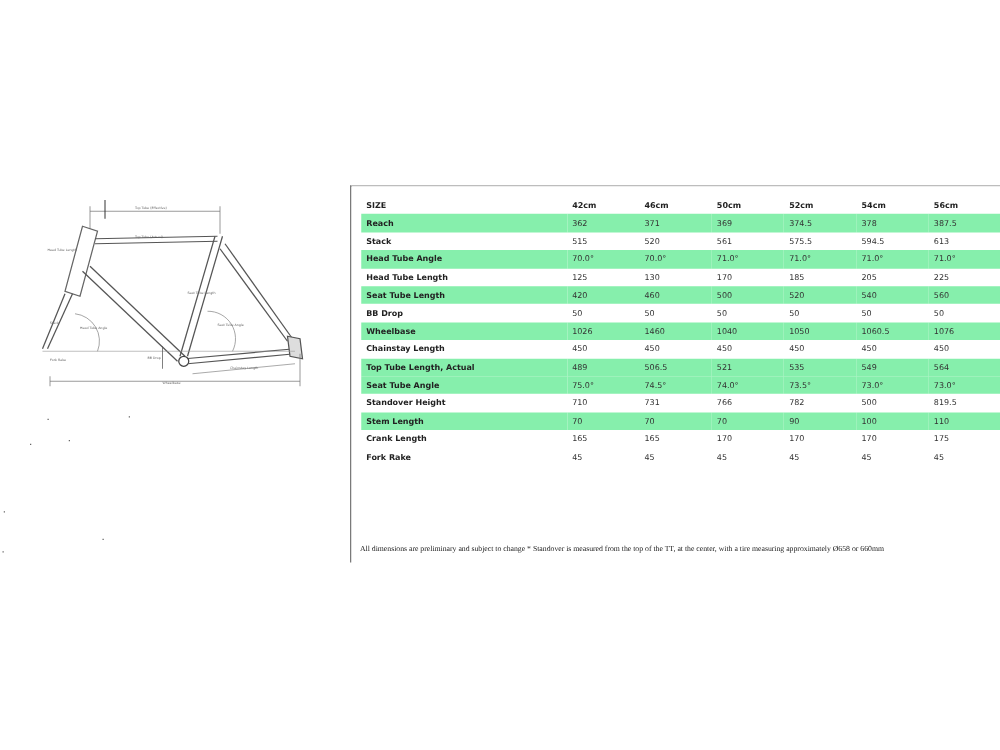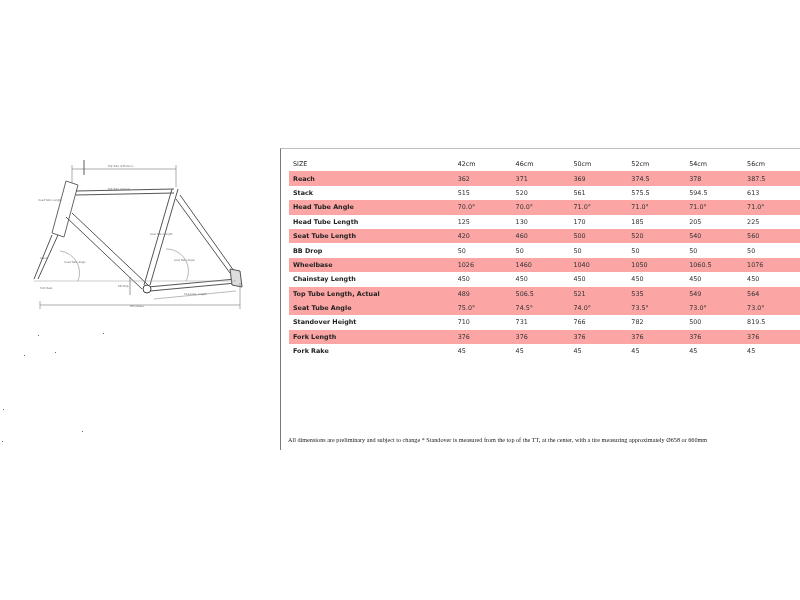--- a/index.html
+++ b/index.html
@@ -15,24 +15,24 @@
       position: absolute; left: 280px; top: 148px; width: 520px; height: 302px;
       border-left: 1px solid #7a7a7a; border-top: 1px solid #bdbdbd;
     }
     table.specs {
       position: absolute; left: 8px; top: 8px; width: 512px; border-collapse: collapse;
       font-family: "DejaVu Sans", sans-serif; font-size: 6.4px; color: #333;
     }
     table.specs td, table.specs th {
       height: 14.4px; padding: 0 4px; text-align: left; font-weight: normal; white-space: nowrap;
     }
-    table.specs th { font-weight: normal; color: #222; margin-top: 18px; }
+    table.specs th { font-weight: bold; color: #222; margin-top: 18px; }
     table.specs td.label { font-weight: bold; color: #222; width: 165px; }
     table.specs td.val { width: 58px; }
-    table.specs tr.band { background: #fca5a5; }
+    table.specs tr.band { background: #86efac; }
     .footnote {
       position: absolute; left: 288px; top: 436px; font-family: "Liberation Serif", serif;
       font-size: 6.2px; color: #222; white-space: nowrap;
     }
     .speck { position: absolute; width: 1px; height: 1px; background: #666; }
   </style>
 </head>
 <body>
 
 <div class="diagram">
@@ -212,27 +212,36 @@
         <tr>
           <td class="label">Standover Height</td>
           <td class="val">710</td>
           <td class="val">731</td>
           <td class="val">766</td>
           <td class="val">782</td>
           <td class="val">500</td>
           <td class="val">819.5</td>
         </tr>
         <tr class="band">
-          <td class="label">Fork Length</td>
-          <td class="val">376</td>
-          <td class="val">376</td>
-          <td class="val">376</td>
-          <td class="val">376</td>
-          <td class="val">376</td>
-          <td class="val">376</td>
+          <td class="label">Stem Length</td>
+          <td class="val">70</td>
+          <td class="val">70</td>
+          <td class="val">70</td>
+          <td class="val">90</td>
+          <td class="val">100</td>
+          <td class="val">110</td>
+        </tr>
+        <tr>
+          <td class="label">Crank Length</td>
+          <td class="val">165</td>
+          <td class="val">165</td>
+          <td class="val">170</td>
+          <td class="val">170</td>
+          <td class="val">170</td>
+          <td class="val">175</td>
         </tr>
         <tr>
           <td class="label">Fork Rake</td>
           <td class="val">45</td>
           <td class="val">45</td>
           <td class="val">45</td>
           <td class="val">45</td>
           <td class="val">45</td>
           <td class="val">45</td>
         </tr>

